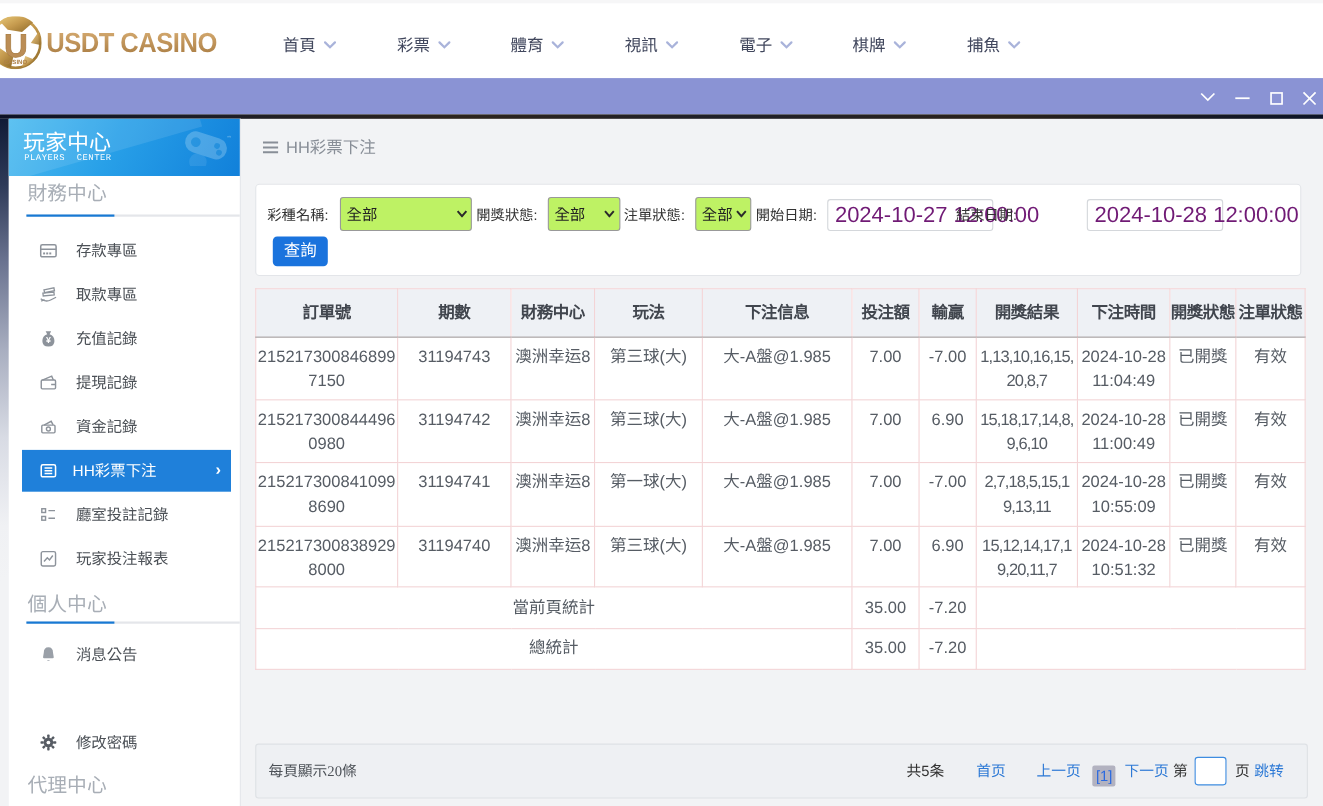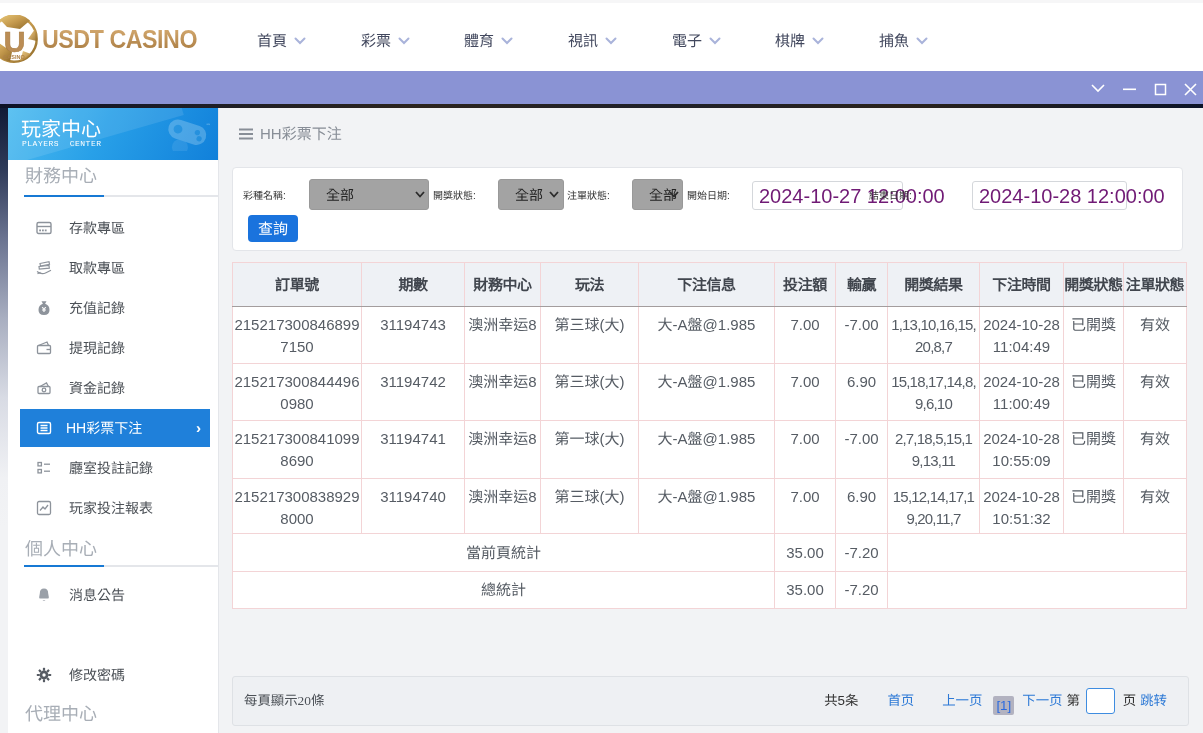--- a/index.html
+++ b/index.html
@@ -27,22 +27,22 @@
 .mitem .txt{position:absolute;left:61px;top:0;}
 .mitem .ic{position:absolute;left:28px;top:12px;width:16px;height:16px;}
 .msel{position:absolute;left:12px;width:190px;height:38px;line-height:38px;background:#1f80da;color:#fff;font-size:14px;}
 .msel .txt{position:absolute;left:46px;top:0;}
 .msel .ic{position:absolute;left:16px;top:11px;width:16px;height:16px;}
 .msel .arr{position:absolute;right:9px;top:0;font-size:15px;font-weight:bold;}
 
 .crumb{position:absolute;left:239px;top:122px;font-size:15px;color:#888e97;}
 
 .fpanel{position:absolute;left:232px;top:167px;width:951px;height:84px;background:#fff;border:1px solid #e3e5e9;border-radius:4px;}
-.fpanel .lab{position:absolute;top:14px;height:27px;line-height:27px;font-size:10px;color:#333;}
-select.fsel{position:absolute;top:11px;height:31px;font-size:14px;color:#222;border:1px solid #999;border-radius:3px;background:#a3a3a3;font-family:"Liberation Sans",sans-serif;-webkit-appearance:none;appearance:none;padding-left:16px;}
+.fpanel .lab{position:absolute;top:14px;height:27px;line-height:27px;font-size:13px;color:#333;}
+select.fsel{position:absolute;top:11px;height:31px;font-size:14px;color:#222;border:1px solid #999;border-radius:3px;background:#bef264;font-family:"Liberation Sans",sans-serif;-webkit-appearance:none;appearance:none;padding-left:5px;}
 .selarrow{position:absolute;top:14px;pointer-events:none;}
 .finput{position:absolute;top:13px;height:29px;line-height:28px;font-size:20px;white-space:nowrap;color:#701a75;border:1px solid #d4d7db;border-radius:3px;background:#fff;padding-left:6px;}
 .qbtn{position:absolute;left:15px;top:47px;width:50px;height:27px;background:#1a73dd;border-radius:4px;color:#fff;font-size:15px;text-align:center;line-height:27px;}
 
 table.btab{position:absolute;left:232px;top:262px;width:954px;border-collapse:collapse;table-layout:fixed;background:#fff;font-size:15px;color:#565c64;}
 table.btab th,table.btab td{border:1px solid #f3d4d6;text-align:center;vertical-align:middle;padding:0;line-height:22px;overflow:hidden;}
 table.btab th{height:44px;background:#eef1f5;color:#41464e;font-size:15px;font-weight:bold;border-bottom:1px solid #a39d9d;white-space:nowrap;letter-spacing:-0.4px;}
 table.btab td{height:auto;vertical-align:top;padding-top:7px;} table.btab tr.sumr td{vertical-align:middle;padding-top:0;} table.btab td.rs{letter-spacing:-0.8px;}
 
 
@@ -261,21 +261,21 @@
       <path d="M1 1 L5 5.5 L9 1" fill="none" stroke="#2b2b2b" stroke-width="1.8"></path>
     </svg>
   <span class="lab" style="left:334px">注單狀態:</span>
   <select class="fsel" style="left:399px;width:51px"><option>全部</option></select>
   <svg class="selarrow" style="left:436px;top:23px" width="10" height="7" viewBox="0 0 10 7">
       <path d="M1 1 L5 5.5 L9 1" fill="none" stroke="#2b2b2b" stroke-width="1.8"></path>
     </svg>
   <span class="lab" style="left:454px">開始日期:</span>
   <span class="finput" style="left:519px;width:151px">2024-10-27 12:00:00</span>
   <span class="lab" style="left:636px">結束日期:</span>
-  <span class="finput" style="left:739px;width:155px">2024-10-28 12:00:00</span>
+  <span class="finput" style="left:755px;width:124px">2024-10-28 12:00:00</span>
   <div class="qbtn">查詢</div>
 </div>
 <table class="btab">
 <colgroup>
       <col style="width:129px">
       <col style="width:103px">
       <col style="width:76px">
       <col style="width:98px">
       <col style="width:136px">
       <col style="width:61px">

